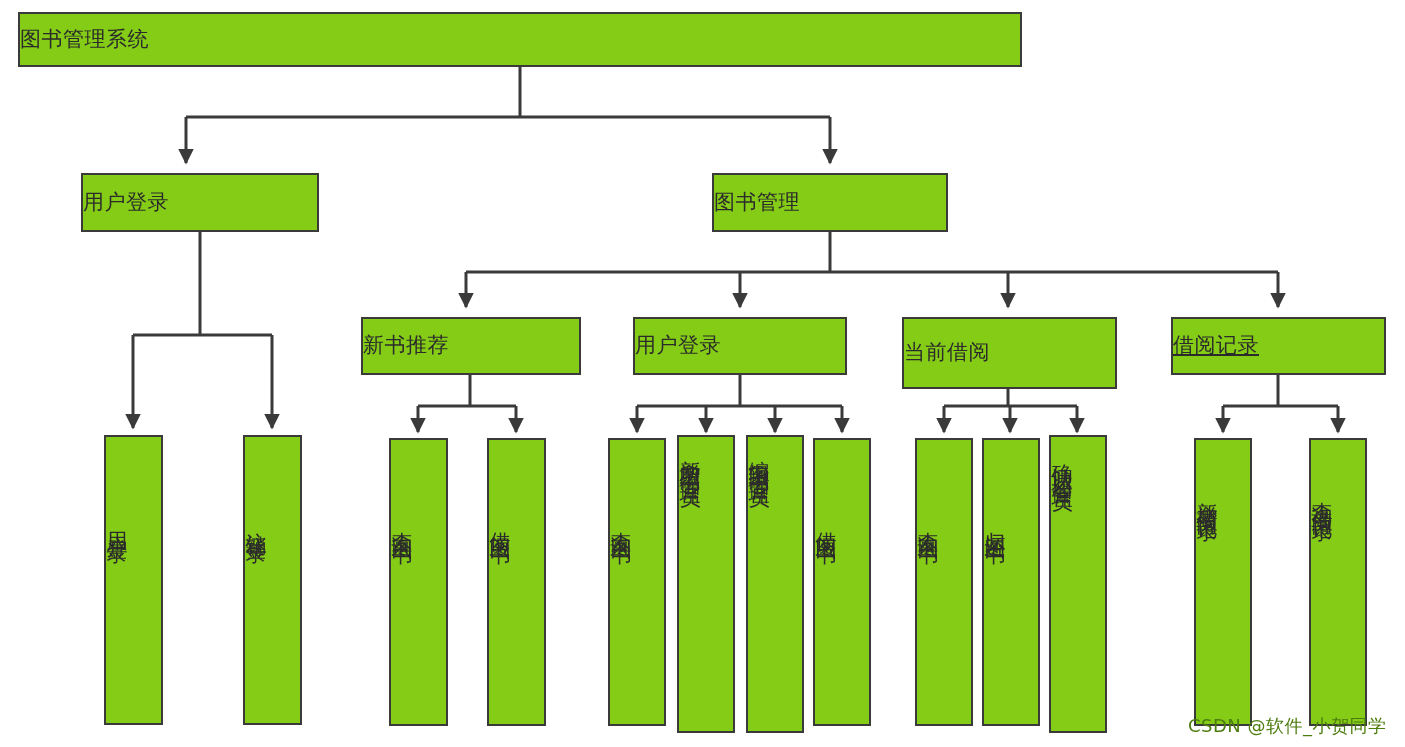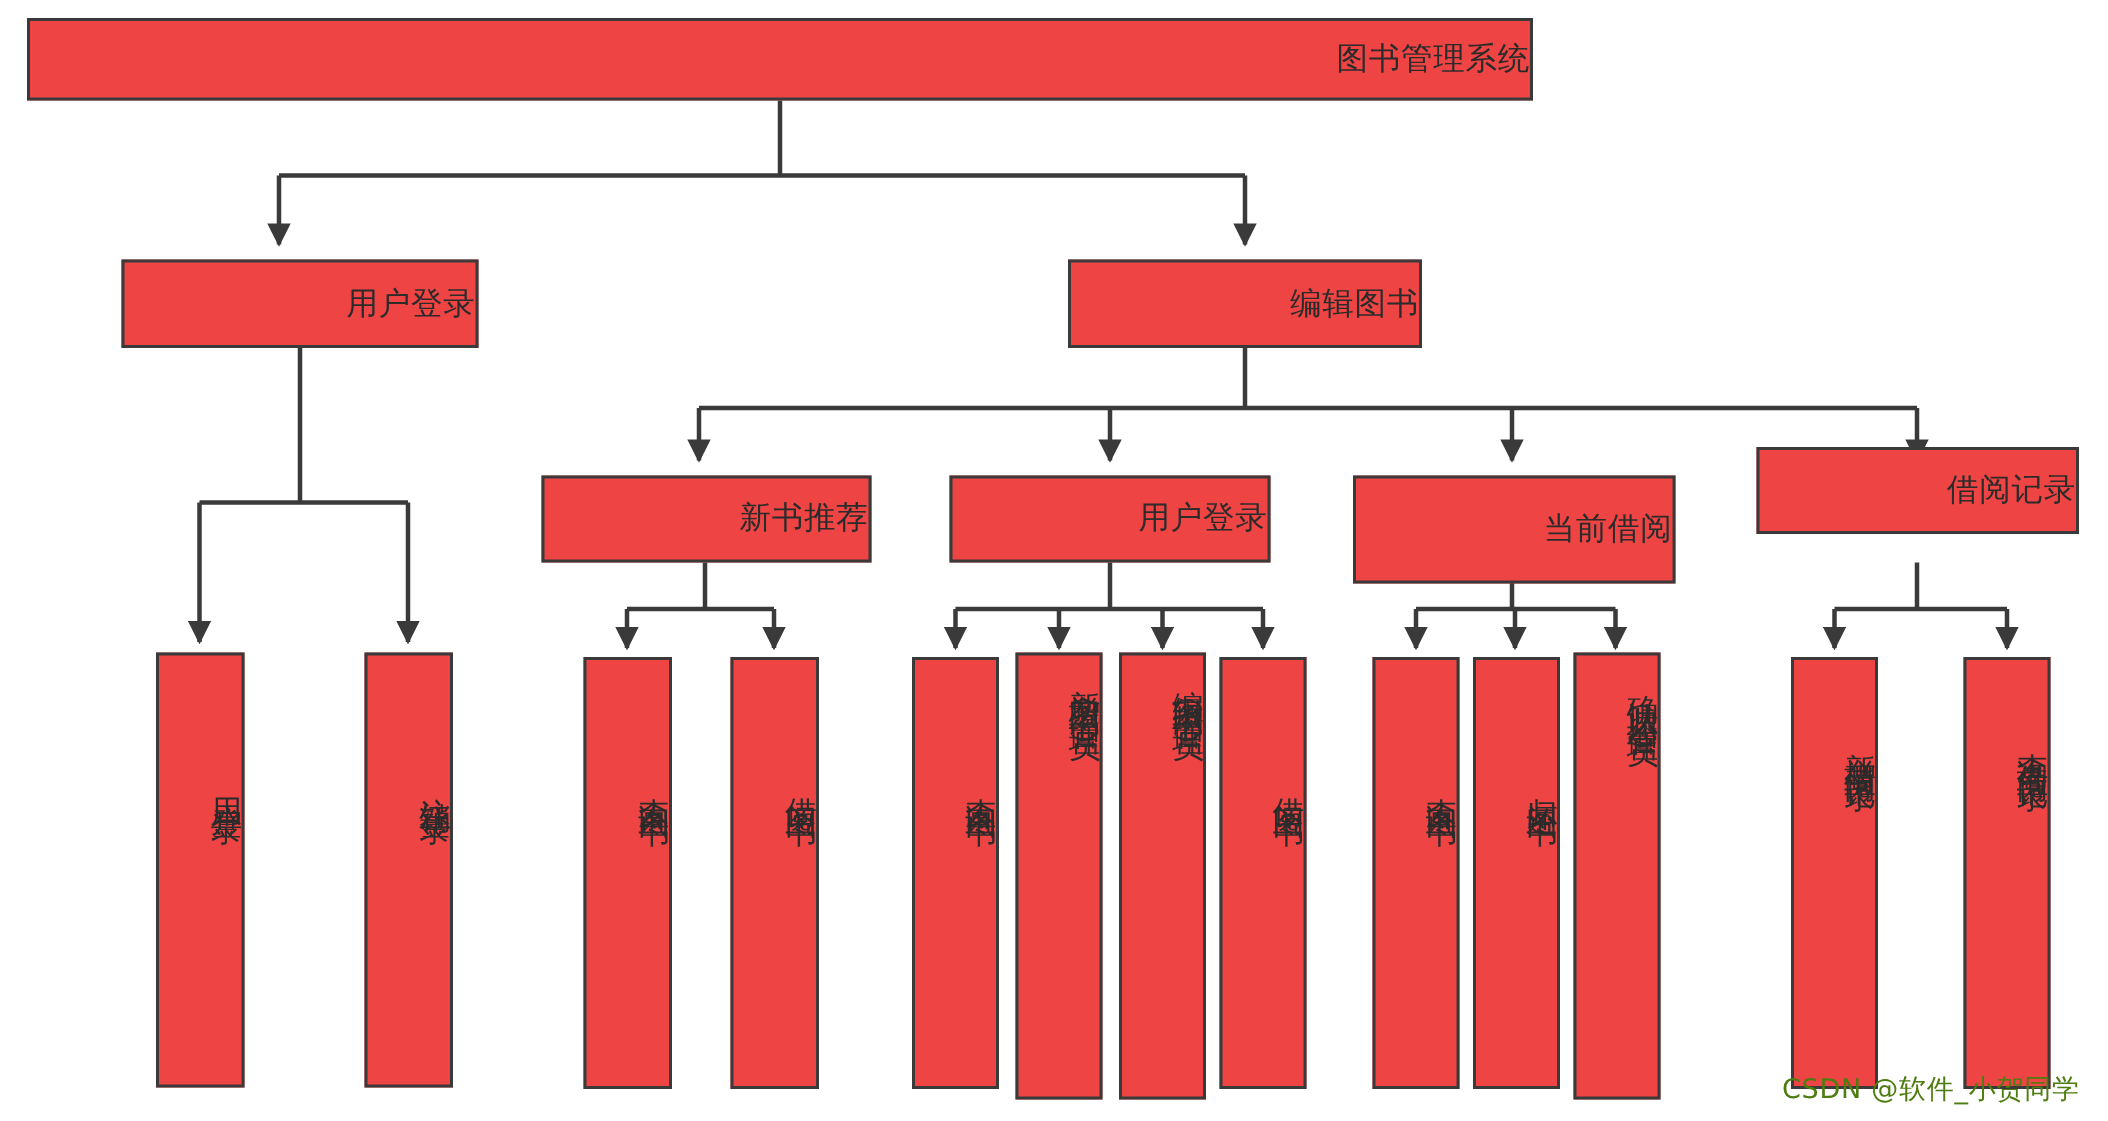--- a/index.html
+++ b/index.html
@@ -19,24 +19,24 @@
     position: absolute;
     left: 0; top: 0;
     width: 1405px;
     height: 747px;
     pointer-events: none;
   }
   .node {
     position: absolute;
     box-sizing: border-box;
     border: 2.5px solid #3a3a3a;
-    background: #ef4444;
+    background: #84cc16;
     display: flex;
     align-items: center;
-    justify-content: flex-end;
+    justify-content: flex-start;
     color: #2b2b2b;
   }
   .node.h {
     font-size: 21px;
     line-height: 1.1;
     letter-spacing: 0.5px;
   }
   .node.v {
     align-items: flex-start;
     padding-top: 8px;
@@ -119,33 +119,33 @@
   </svg>
 
   <div class="node h" style="left:18px; top:12px; width:1004px; height:55px;">
     <span class="htext">图书管理系统</span>
   </div>
 
   <div class="node h" style="left:81px; top:173px; width:238px; height:59px;">
     <span class="htext">用户登录</span>
   </div>
   <div class="node h" style="left:712px; top:173px; width:236px; height:59px;">
-    <span class="htext">编辑图书</span>
+    <span class="htext">图书管理</span>
   </div>
 
   <div class="node h" style="left:361px; top:317px; width:220px; height:58px;">
     <span class="htext">新书推荐</span>
   </div>
   <div class="node h" style="left:633px; top:317px; width:214px; height:58px;">
     <span class="htext">用户登录</span>
   </div>
   <div class="node h" style="left:902px; top:317px; width:215px; height:72px;">
     <span class="htext">当前借阅</span>
   </div>
-  <div class="node h" style="left:1171px; top:298px; width:215px; height:58px;">
+  <div class="node h" style="left:1171px; top:317px; width:215px; height:58px;text-decoration:underline;">
     <span class="htext">借阅记录</span>
   </div>
 
   <div class="node v" style="left:104px; top:435px; width:59px; height:290px; padding-top:78px;">
     <span class="vtext">用户登录</span>
   </div>
   <div class="node v" style="left:243px; top:435px; width:59px; height:290px; padding-top:78px;">
     <span class="vtext">注销登录</span>
   </div>
 

